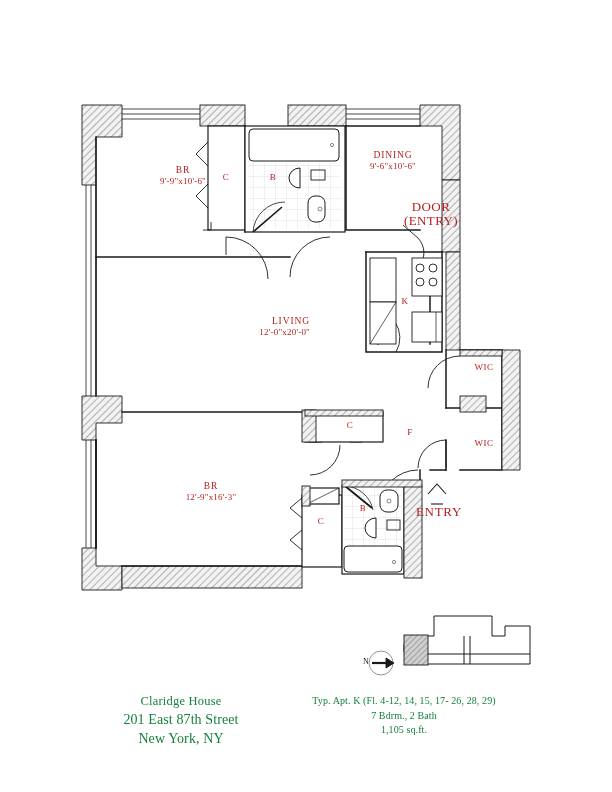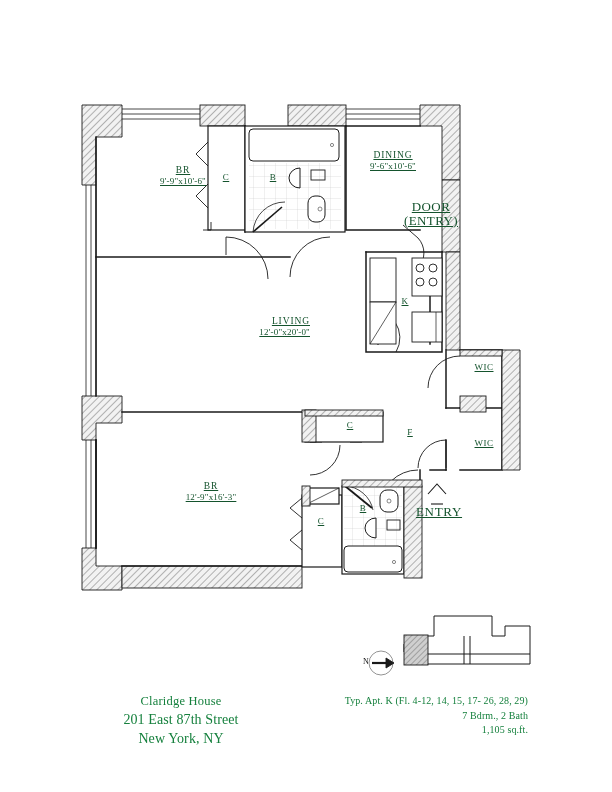--- a/index.html
+++ b/index.html
@@ -31,26 +31,25 @@
     top: 0;
     width: 612px;
     height: 792px;
     display: block;
   }
 
   
   .label {
     position: absolute;
     text-align: center;
-    color: #14532d;
+    color: #b91c1c;
     line-height: 1.15;
     white-space: nowrap;
     font-family: "Liberation Serif", serif;
     letter-spacing: 0.3px;
-    text-decoration: underline;
   }
   .room-name {
     font-size: 9.5px;
     letter-spacing: 0.9px;
   }
   .room-dim {
     font-size: 9px;
     letter-spacing: 0.2px;
   }
   .tiny-label {
@@ -86,21 +85,21 @@
   }
   #caption-left .bldg-addr {
     font-size: 14px;
     letter-spacing: 0.1px;
     line-height: 1.35;
   }
   #caption-right {
     left: 280px;
     top: 694px;
     width: 248px;
-    text-align: right;
+    text-align: center;
   }
   #caption-right div {
     font-size: 10px;
     letter-spacing: 0.1px;
     line-height: 1.45;
   }
 
   
   #north-label {
     position: absolute;

